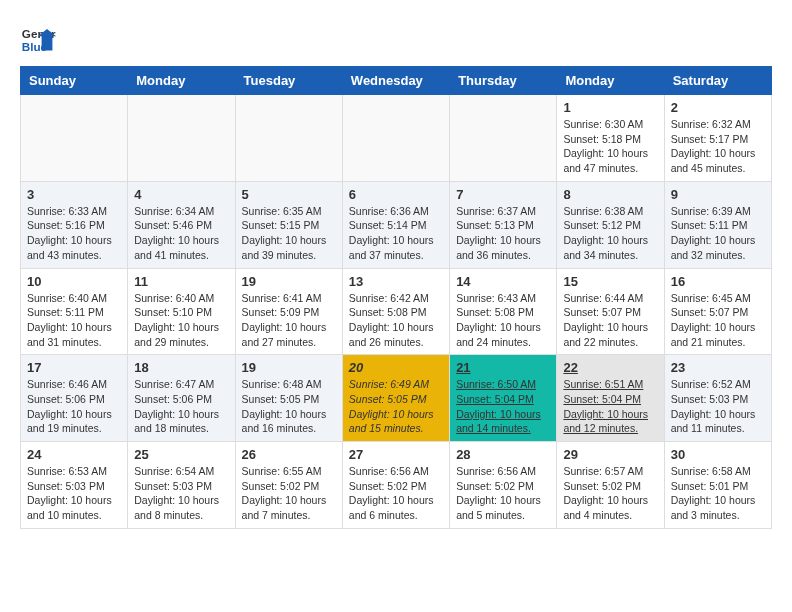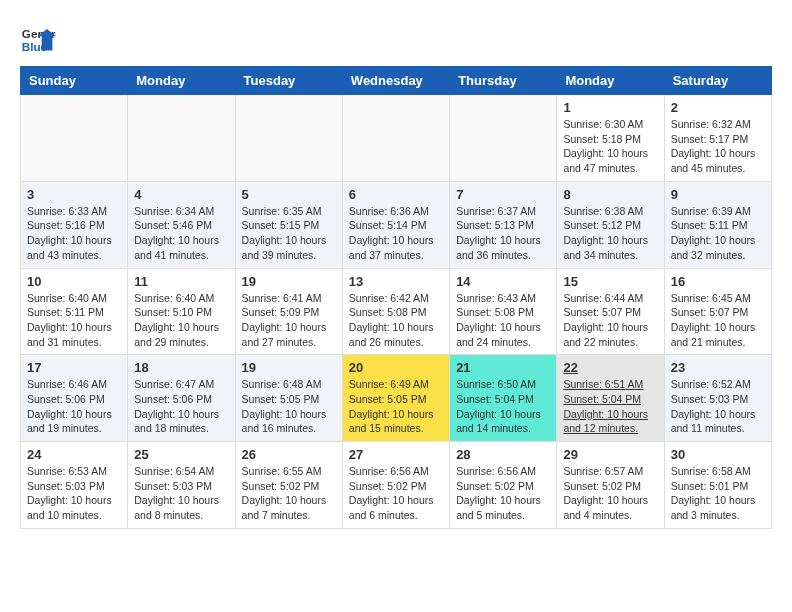--- a/index.html
+++ b/index.html
@@ -246,28 +246,28 @@
 Daylight: 10 hours
 and 18 minutes.</div>
         </td>
         <td style="background: rgb(240, 244, 248);">
           <div class="day-num">19</div>
           <div class="day-info">Sunrise: 6:48 AM
 Sunset: 5:05 PM
 Daylight: 10 hours
 and 16 minutes.</div>
         </td>
-        <td style="background: #fde047;">
+        <td style="background: #eab308; font-style: italic;">
           <div class="day-num">20</div>
           <div class="day-info">Sunrise: 6:49 AM
 Sunset: 5:05 PM
 Daylight: 10 hours
 and 15 minutes.</div>
         </td>
-        <td style="background: #5eead4;">
+        <td style="background: #14b8a6; text-decoration: underline;">
           <div class="day-num">21</div>
           <div class="day-info">Sunrise: 6:50 AM
 Sunset: 5:04 PM
 Daylight: 10 hours
 and 14 minutes.</div>
         </td>
         <td style="background: #e5e5e5; text-decoration: underline;">
           <div class="day-num">22</div>
           <div class="day-info">Sunrise: 6:51 AM
 Sunset: 5:04 PM

